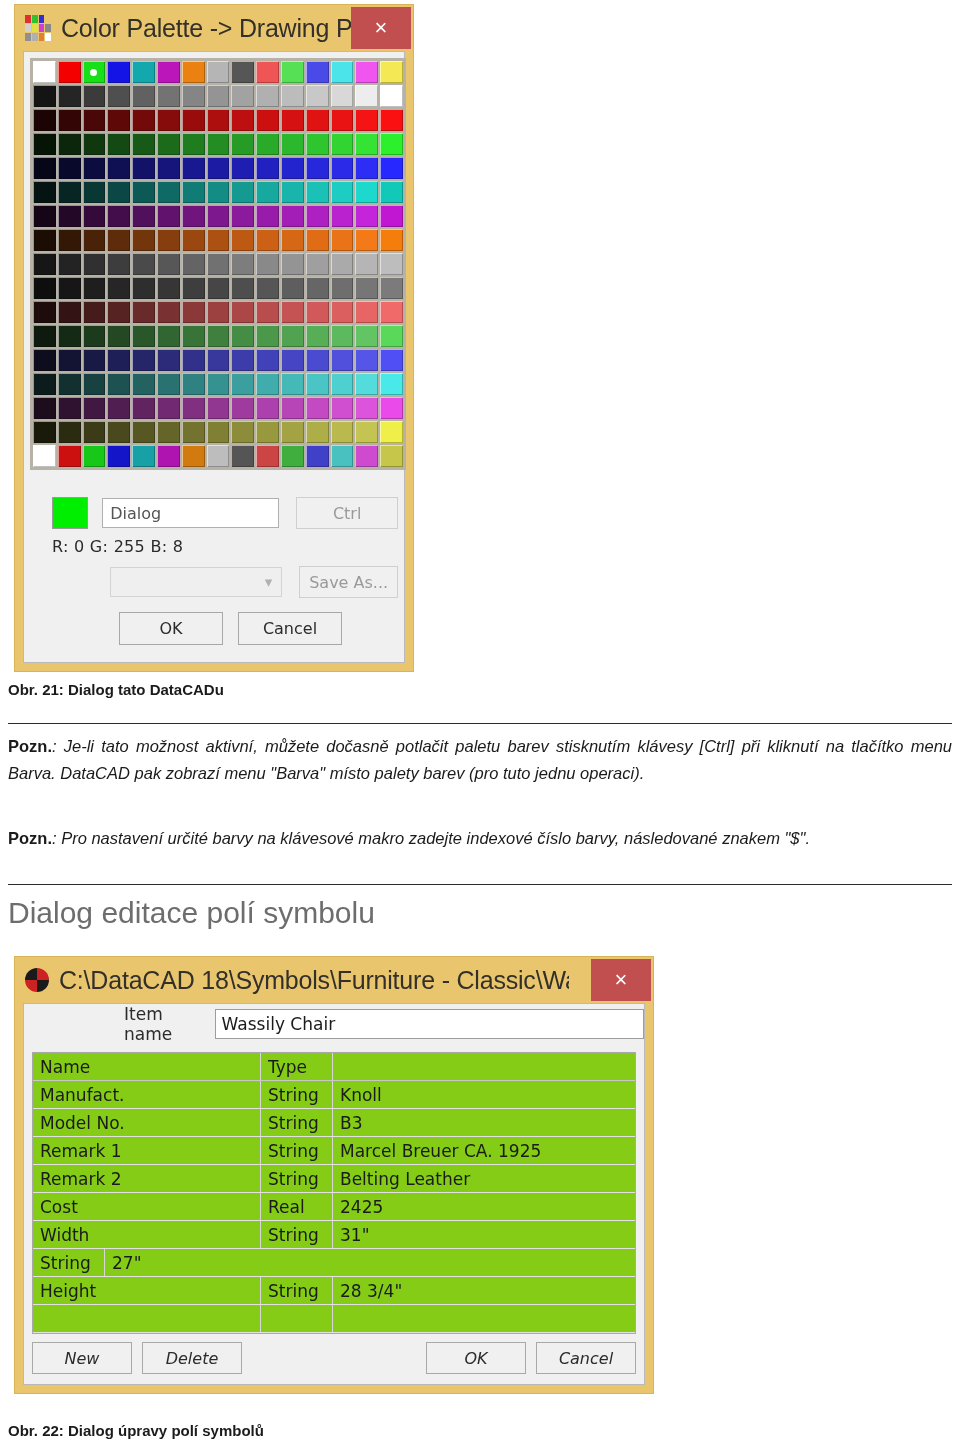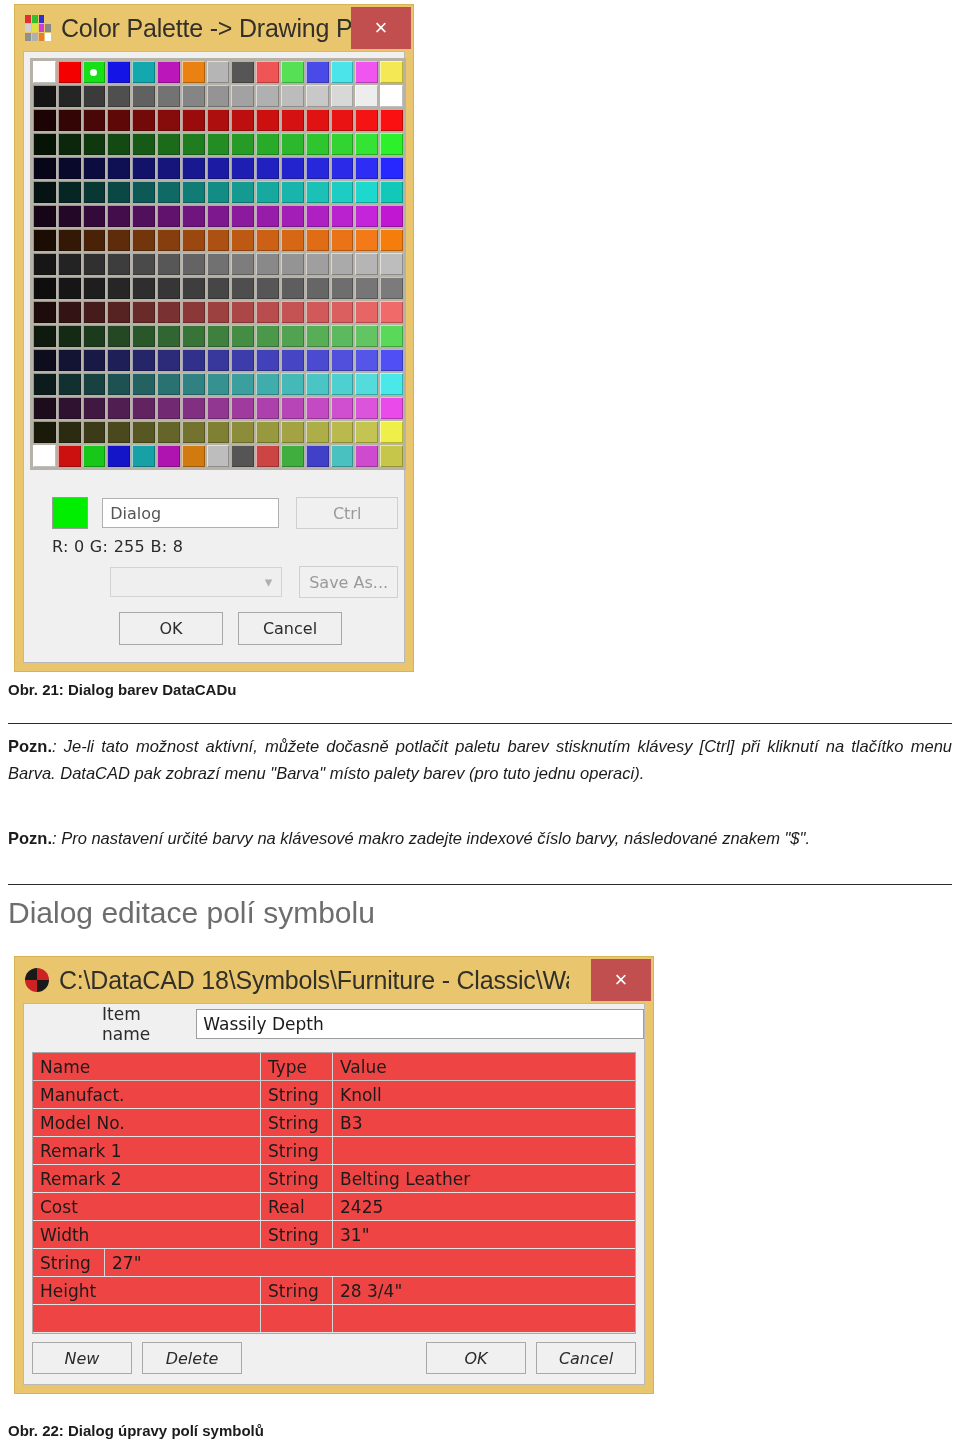--- a/index.html
+++ b/index.html
@@ -161,32 +161,32 @@
     font-family: "Liberation Sans", sans-serif;
   }
   .para b { font-style: normal; }
   .sec-head {
     position: absolute; left: 8px;
     font-size: 30px; color: #6d6d6d; font-weight: normal;
     font-family: "Liberation Sans", sans-serif;
   }
 
   
-  .item-row { display: flex; align-items: center; height: 40px; padding-left: 78px; }
+  .item-row { display: flex; align-items: center; height: 40px; padding-left: 100px; }
   .item-label { font-size: 17px; color: #2b2b2b; font-family: "DejaVu Sans", sans-serif; }
   .item-input {
     margin-left: 6px; width: 468px; height: 30px;
     background: #ffffff; border: 1px solid #9d9d9d;
     display: flex; align-items: center; padding-left: 6px;
     box-sizing: border-box; font-size: 17px; color: #1b1b1b;
     font-family: "DejaVu Sans", sans-serif;
   }
   .tbl {
     position: absolute; left: 8px; right: 8px; top: 48px;
-    background: #ef4444; border: 1px solid #a9a9a9;
+    background: #84cc16; border: 1px solid #a9a9a9;
     box-sizing: border-box;
   }
   .tbl-row { display: flex; height: 27px; align-items: center; border-bottom: 1px solid #e2e2e2; }
   .tbl-row.head { border-bottom: 1px solid #c8c8c8; }
   .tc {
     font-size: 17px; color: #1b1b1b; padding-left: 7px;
     box-sizing: border-box; height: 100%; display: flex; align-items: center;
     font-family: "DejaVu Sans", sans-serif;
   }
   .c-name { width: 228px; border-right: 1px solid #d6d6d6; }
@@ -500,21 +500,21 @@
 
       <div class="row4">
         <span class="btn enabled ok-btn">OK</span>
         <span class="btn enabled cancel-btn">Cancel</span>
       </div>
 
     </div>
   </div>
 </div>
 
-<div class="fig-caption" style="left:8px; top:681px;">Obr. 21: Dialog barev DataCADu</div>
+<div class="fig-caption" style="left:8px; top:681px;">Obr. 21: Dialog tato DataCADu</div>
 
 <div class="hr" style="top:723px;"></div>
 
 <div class="para" style="top:733px;">
   <b>Pozn.</b><span>: Je-li tato možnost aktivní, můžete dočasně potlačit paletu barev stisknutím klávesy [Ctrl] při kliknutí na tlačítko menu Barva. DataCAD pak zobrazí menu "Barva" místo palety barev (pro tuto jednu operaci).</span>
 </div>
 
 <div class="para" style="top:825px;">
   <b>Pozn.</b><span>: Pro nastavení určité barvy na klávesové makro zadejte indexové číslo barvy, následované znakem "$".</span>
 </div>
@@ -529,43 +529,43 @@
     <span style="width:24px;height:24px;border-radius:50%;flex:0 0 auto;
                  background:conic-gradient(#cc2222 0deg 90deg,#1a1a1a 90deg 180deg,#cc2222 180deg 270deg,#1a1a1a 270deg 360deg);"></span>
     <span class="win-title" style="max-width:510px;">C:\DataCAD 18\Symbols\Furniture - Classic\Wassily</span>
     <span class="close-btn">×</span>
   </div>
 
   <div class="win-body">
 
     <div class="item-row">
       <span class="item-label">Item name</span>
-      <span class="item-input">Wassily Depth</span>
+      <span class="item-input">Wassily Chair</span>
     </div>
 
     <div class="tbl">
       <div class="tbl-row head">
         <span class="tc c-name">Name</span>
         <span class="tc c-type">Type</span>
-        <span class="tc c-val">Value</span>
       </div>
       <div id="tbl-body">
           <div class="tbl-row">
             <span class="tc c-name">Manufact.</span>
             <span class="tc c-type">String</span>
             <span class="tc c-val">Knoll</span>
           </div>
           <div class="tbl-row">
             <span class="tc c-name">Model No.</span>
             <span class="tc c-type">String</span>
             <span class="tc c-val">B3</span>
           </div>
           <div class="tbl-row">
             <span class="tc c-name">Remark 1</span>
             <span class="tc c-type">String</span>
+            <span class="tc c-val">Marcel Breuer CA. 1925</span>
           </div>
           <div class="tbl-row">
             <span class="tc c-name">Remark 2</span>
             <span class="tc c-type">String</span>
             <span class="tc c-val">Belting Leather</span>
           </div>
           <div class="tbl-row">
             <span class="tc c-name">Cost</span>
             <span class="tc c-type">Real</span>
             <span class="tc c-val">2425</span>

